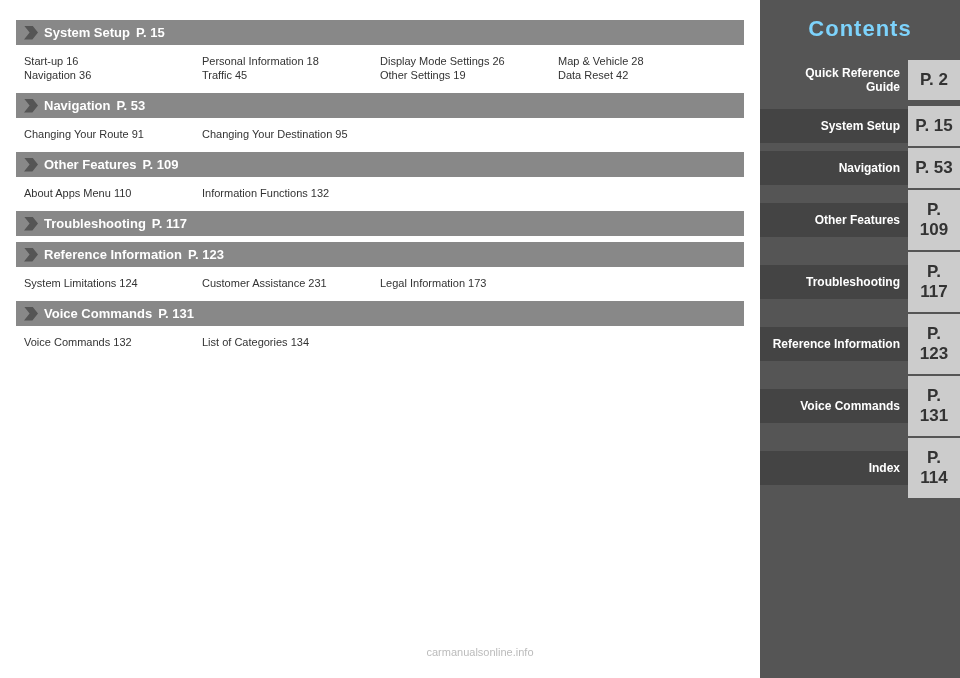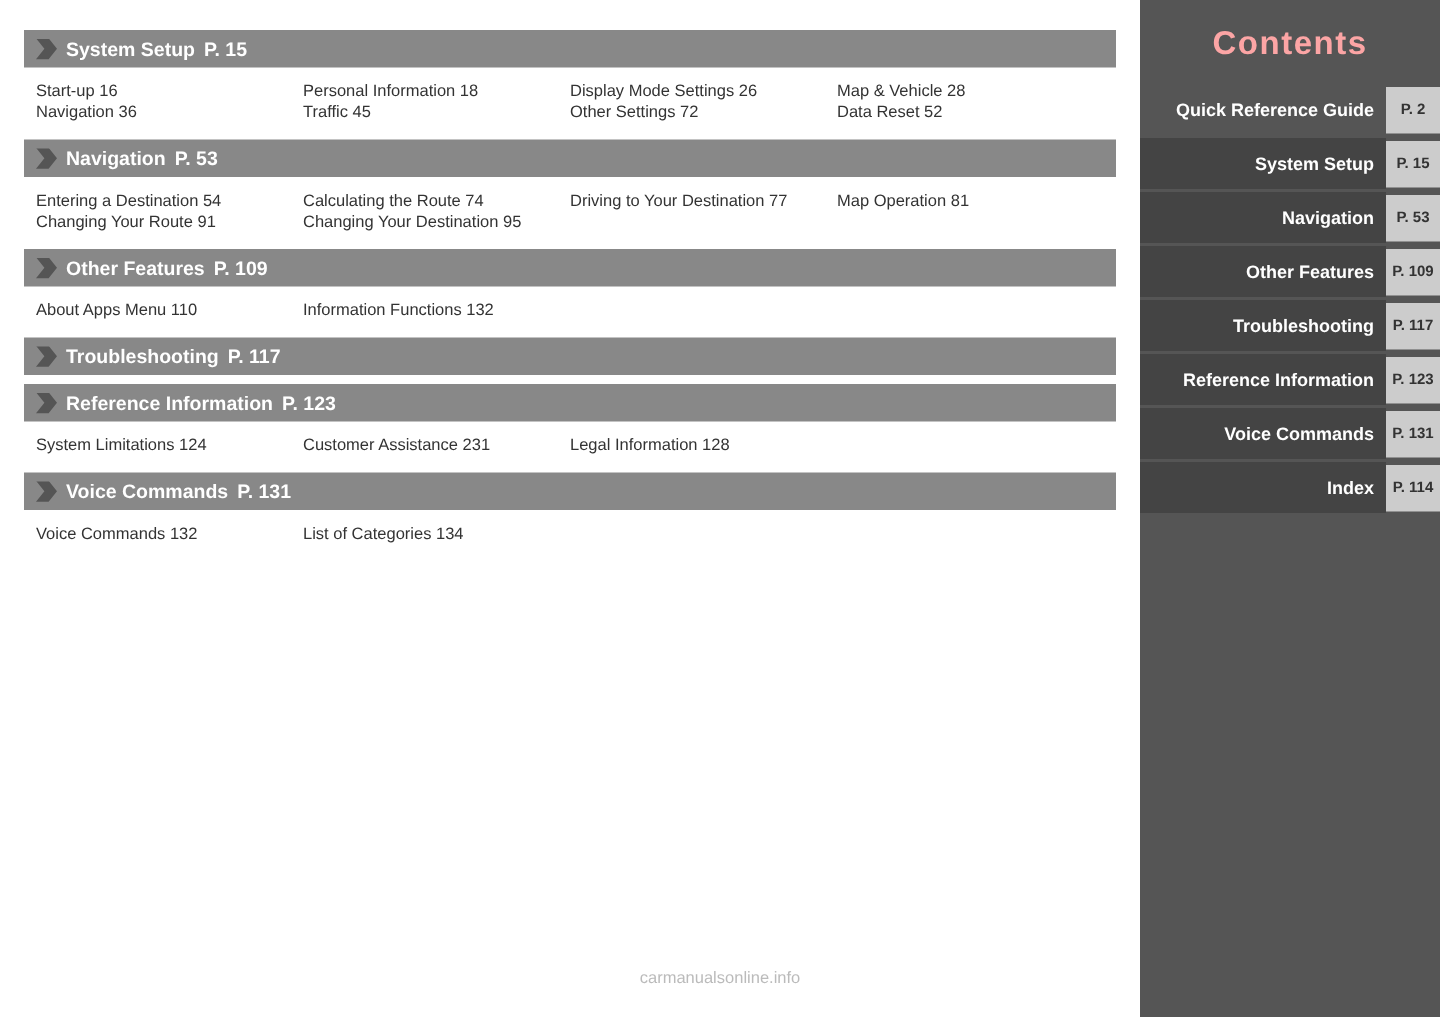--- a/index.html
+++ b/index.html
@@ -65,21 +65,21 @@
     
     .sidebar {
       width: 200px;
       background: #555;
       display: flex;
       flex-direction: column;
     }
 
     .sidebar-title {
       background: #555;
-      color: #fca5a5;
+      color: #7dd3fc;
       font-size: 22px;
       font-weight: bold;
       text-align: center;
       padding: 16px 10px 14px 10px;
       letter-spacing: 1px;
     }
 
     .sidebar-item {
       display: flex;
       align-items: center;
@@ -94,23 +94,23 @@
       font-size: 12px;
       font-weight: bold;
       text-align: right;
       padding: 10px 8px;
       flex: 1;
     }
 
     .sidebar-item .item-page {
       background: #ccc;
       color: #333;
-      font-size: 10px;
-      font-weight: bold;
-      width: 36px;
+      font-size: 17px;
+      font-weight: bold;
+      width: 52px;
       text-align: center;
       padding: 10px 4px;
       flex-shrink: 0;
     }
 
     .sidebar-item.active .item-label {
       background: #555;
     }
 
     
@@ -139,37 +139,31 @@
     <div class="section-content">
       <div class="row">
         <div class="col">Start-up 16</div>
         <div class="col">Personal Information 18</div>
         <div class="col">Display Mode Settings 26</div>
         <div class="col">Map &amp; Vehicle 28</div>
       </div>
       <div class="row">
         <div class="col">Navigation 36</div>
         <div class="col">Traffic 45</div>
-        <div class="col">Other Settings 72</div>
-        <div class="col">Data Reset 52</div>
+        <div class="col">Other Settings 19</div>
+        <div class="col">Data Reset 42</div>
       </div>
     </div>
     <div class="section-header">
       <span class="arrow-icon"></span>
       <span>Navigation </span>
       <span class="page-num">P. 53</span>
     </div>
     <div class="section-content">
       <div class="row">
-        <div class="col">Entering a Destination 54</div>
-        <div class="col">Calculating the Route 74</div>
-        <div class="col">Driving to Your Destination 77</div>
-        <div class="col">Map Operation 81</div>
-      </div>
-      <div class="row">
         <div class="col">Changing Your Route 91</div>
         <div class="col">Changing Your Destination 95</div>
         <div class="col"></div>
         <div class="col"></div>
       </div>
     </div>
     <div class="section-header">
       <span class="arrow-icon"></span>
       <span>Other Features </span>
       <span class="page-num">P. 109</span>
@@ -189,21 +183,21 @@
     </div>
     <div class="section-header">
       <span class="arrow-icon"></span>
       <span>Reference Information </span>
       <span class="page-num">P. 123</span>
     </div>
     <div class="section-content">
       <div class="row">
         <div class="col">System Limitations 124</div>
         <div class="col">Customer Assistance 231</div>
-        <div class="col">Legal Information 128</div>
+        <div class="col">Legal Information 173</div>
         <div class="col"></div>
       </div>
     </div>
     <div class="section-header">
       <span class="arrow-icon"></span>
       <span>Voice Commands </span>
       <span class="page-num">P. 131</span>
     </div>
     <div class="section-content">
       <div class="row">

